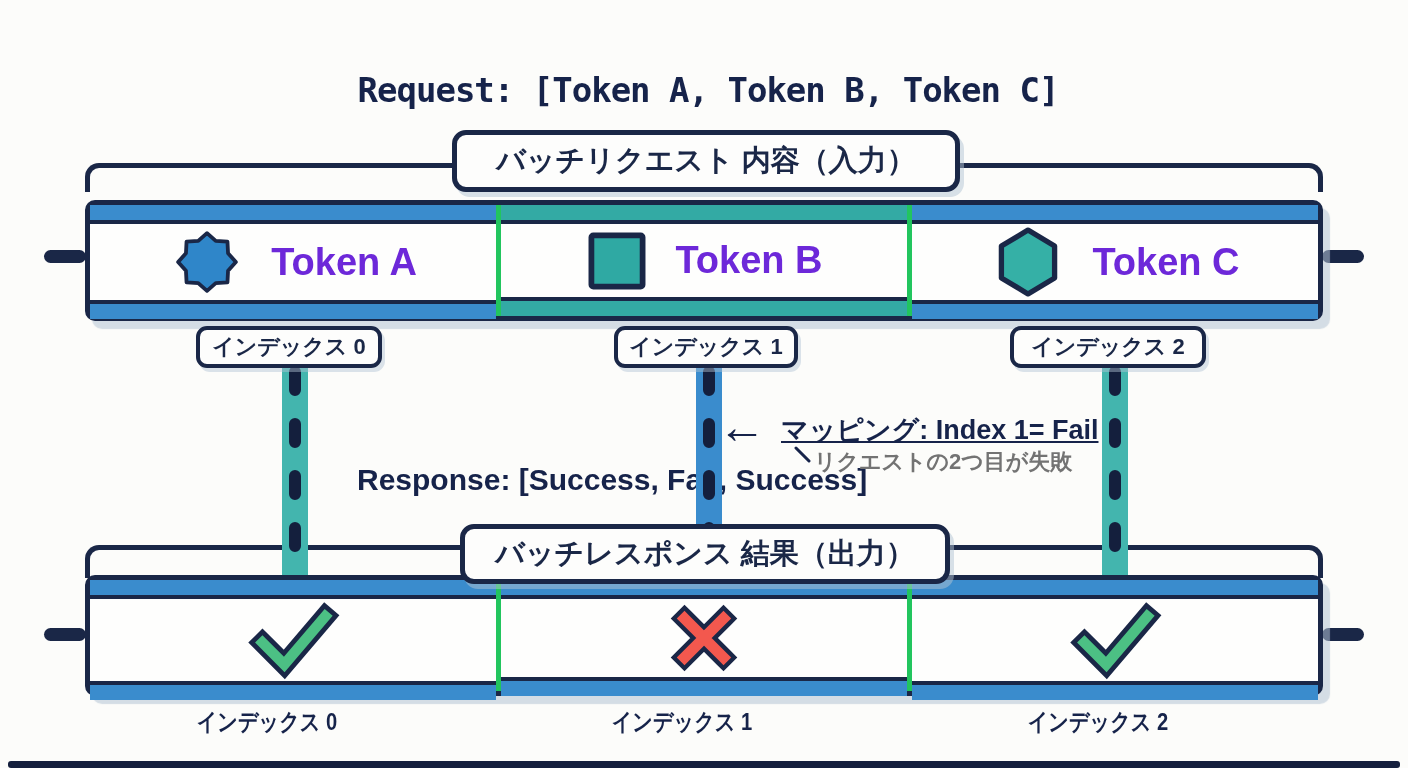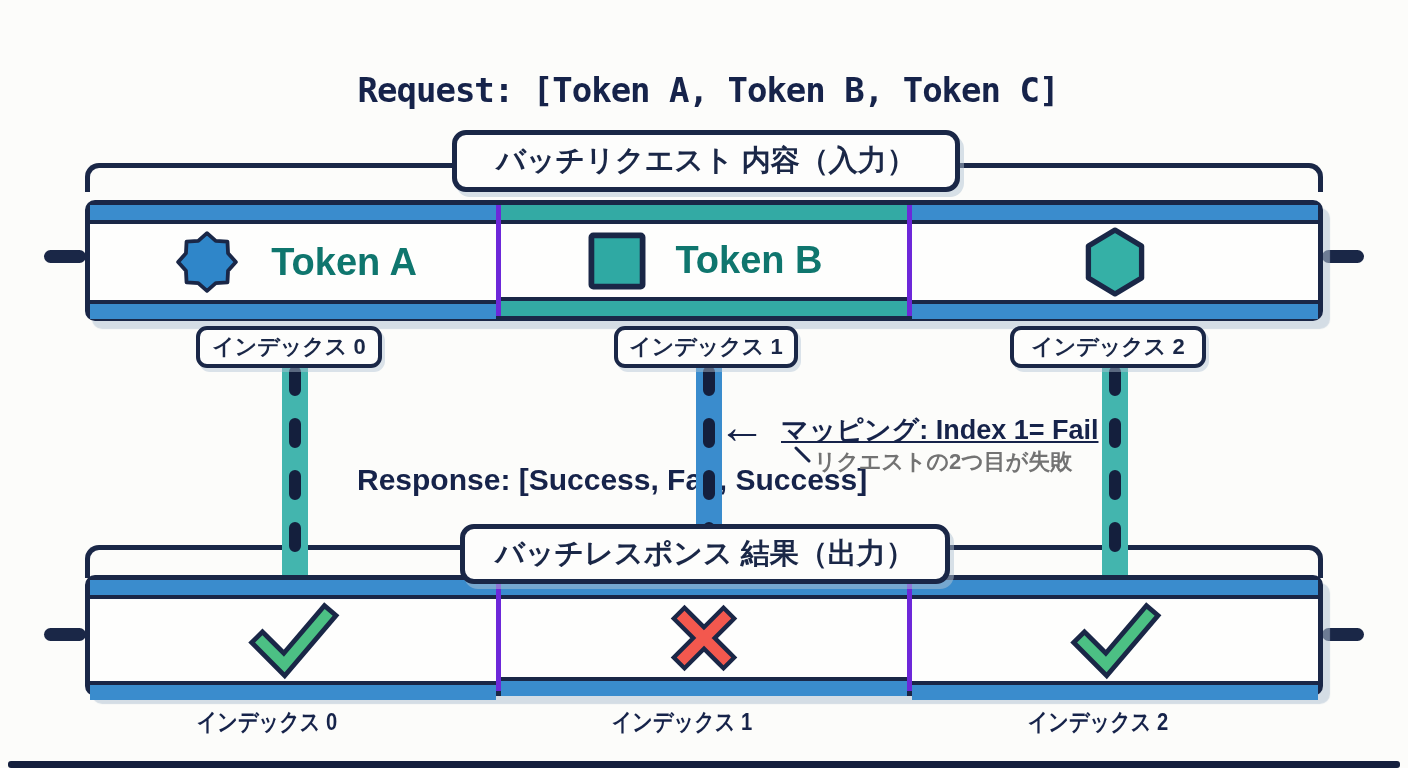--- a/index.html
+++ b/index.html
@@ -33,31 +33,31 @@
   .label-box.output{left:460px;top:524px;width:480px;height:50px;}
   
   .row{
     position:absolute;left:85px;width:1228px;height:111px;
     background:#fff;border:5px solid #1a2747;border-radius:10px;
     display:flex;z-index:4;box-shadow:7px 8px 1px rgba(178,195,212,.55);
   }
   .row.input-row{top:200px;}
   .row.output-row{top:575px;}
   .cell{flex:1 1 0;display:flex;flex-direction:column;min-width:0;}
-  .cell + .cell{border-left:5px solid #6d28d9;}
+  .cell + .cell{border-left:5px solid #22c55e;}
   .strip{height:15px;flex:0 0 auto;}
   .strip.top{border-bottom:4px solid #1a2747;}
   .strip.bot{border-top:4px solid #1a2747;}
   .strip.blue{background:#3a8ccd;}
   .strip.teal{background:#33aaa4;}
   .cell-mid{
     flex:1 1 auto;display:flex;align-items:center;justify-content:center;gap:26px;
     background:#fefefd;
   }
-  .token-name{font-weight:bold;font-size:38px;color:#0f766e;}
+  .token-name{font-weight:bold;font-size:38px;color:#6d28d9;}
   
   .stub{
     position:absolute;width:42px;height:13px;background:#1a2747;border-radius:7px;z-index:3;
   }
   
   .index-box{
     position:absolute;height:34px;background:#fdfdfc;border:4px solid #1a2747;
     border-radius:11px;display:flex;align-items:center;justify-content:center;
     font-weight:bold;font-size:22px;z-index:5;
     box-shadow:3px 4px 0 rgba(178,195,212,.45);
@@ -128,20 +128,21 @@
         <span class="token-name">Token B</span>
       </div>
       <div class="strip bot teal"></div>
     </div>
     <div class="cell">
       <div class="strip top blue"></div>
       <div class="cell-mid">
         <svg width="76" height="76" viewBox="0 0 100 100">
           <polygon points="50,8 85,29 85,71 50,92 15,71 15,29" fill="#35b0a6" stroke="#1a2747" stroke-width="7" stroke-linejoin="round"></polygon>
         </svg>
+        <span class="token-name">Token C</span>
       </div>
       <div class="strip bot blue"></div>
     </div>
   </div>
 
   <div class="stub" style="left:44px;top:250px;"></div>
   <div class="stub" style="left:1322px;top:250px;"></div>
   <div class="stub" style="left:44px;top:628px;"></div>
   <div class="stub" style="left:1322px;top:628px;"></div>
 

